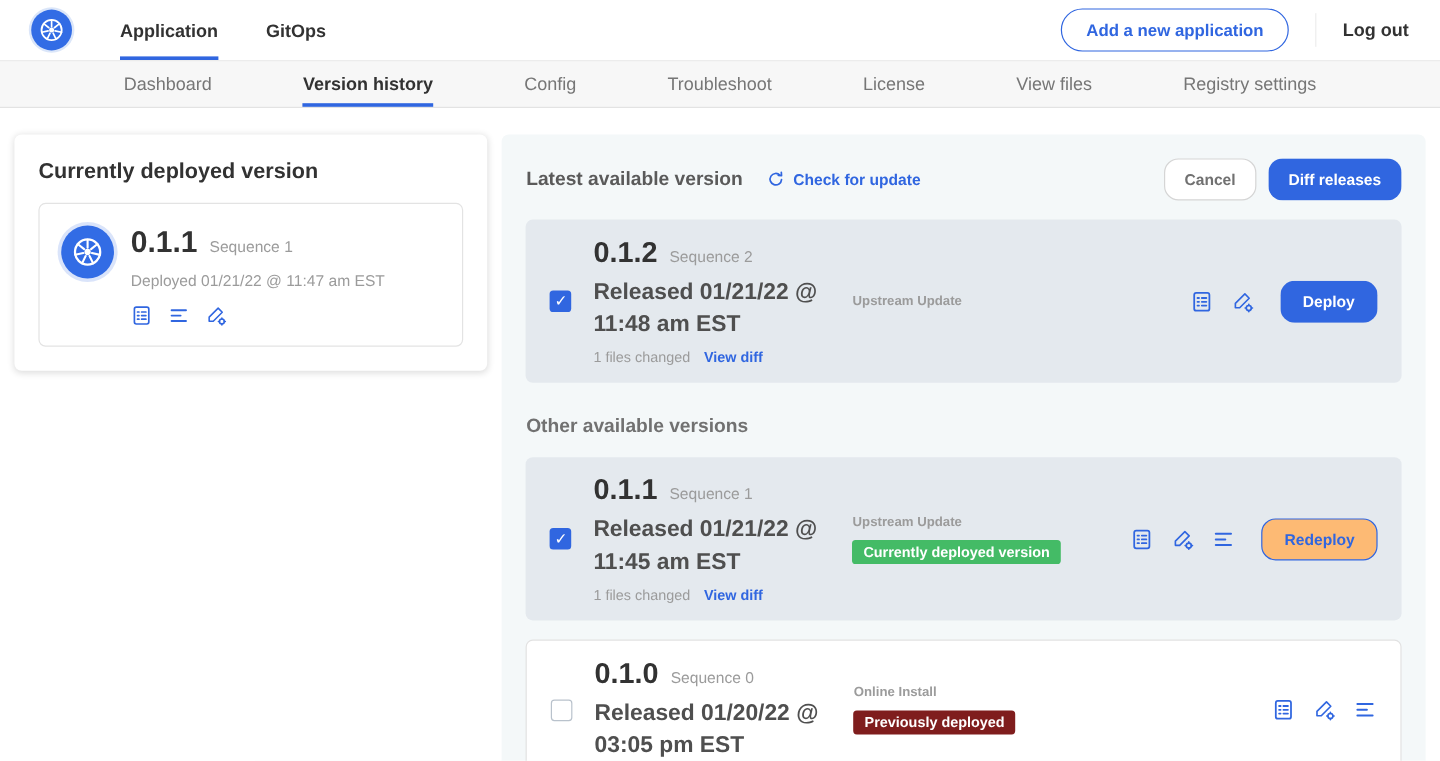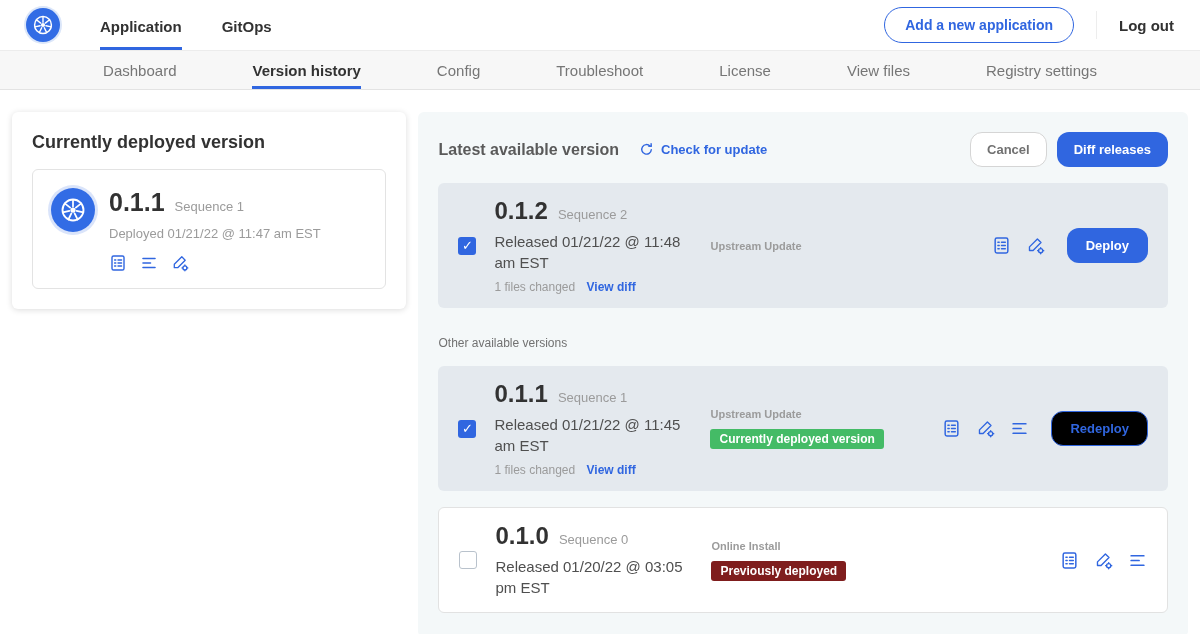--- a/index.html
+++ b/index.html
@@ -84,51 +84,51 @@
   }
   .link .link-icon { display:inline-flex; color:#3066e0; }
   .link svg { width:15px; height:15px; }
   .header-actions { margin-left:auto; display:flex; gap:10px; }
   .btn {
     font-size:13px; font-weight:bold; border-radius:12px; padding:9px 16px;
     cursor:pointer; border:1px solid transparent; font-family:inherit;
   }
   .btn.primary { background:#3066e0; color:#fff; }
   .btn.secondary { background:#fff; color:#717171; border-color:#d5d5d5; }
-  .btn.outline { background:#000000; color:#3066e0; border-color:#3066e0; }
+  .btn.outline { background:#fdba74; color:#3066e0; border-color:#3066e0; }
 
   .version-row { display:flex; align-items:center; border-radius:6px; padding:14px 20px; margin-top:16px; }
   .version-row.highlight { background:#e4e9ee; }
   .version-row.plain { background:#fff; border:1px solid #e2e2e2; }
 
   .checkbox {
     width:18px; height:18px; flex:none; border-radius:3px; margin-right:18px; cursor:pointer;
     display:flex; align-items:center; justify-content:center;
   }
   .checkbox.checked { background:#3066e0; color:#fff; font-size:13px; font-weight:bold; font-family:"DejaVu Sans",sans-serif; }
   .checkbox.unchecked { background:#fff; border:1px solid #b9c2cc; }
 
   .version-info { width:202px; }
   .version-info .version-number { font-size:24px; }
-  .released { margin-top:6px; font-size:15px; font-weight:normal; color:#4f4f4f; line-height:1.4; }
+  .released { margin-top:6px; font-size:19px; font-weight:bold; color:#4f4f4f; line-height:1.4; }
   .files-line { margin-top:7px; font-size:12px; }
   .files-changed { color:#9b9b9b; }
   .view-diff { color:#3066e0; font-weight:bold; margin-left:8px; cursor:pointer; text-decoration:none; font-size:12px; }
 
   .source-block { margin-left:14px; width:232px; display:flex; flex-direction:column; align-items:flex-start; gap:9px; }
   .source { font-size:11px; font-weight:600; color:#9b9b9b; }
   .badge { font-size:12px; font-weight:bold; color:#fff; border-radius:3px; padding:3px 9px; }
   .badge.green { background:#44bb66; }
   .badge.gray { background:#7f1d1d; }
 
   .row-actions { margin-left:auto; display:flex; align-items:center; gap:15px; }
   .row-actions .icon-btn svg { width:19px; height:19px; }
   .row-actions .btn { margin-left:7px; padding:9px 18px; }
 
-  .other-title { margin-top:28px; font-size:12px; font-weight:400; color:#717171; }
+  .other-title { margin-top:28px; font-size:16px; font-weight:700; color:#717171; }
 </style>
 </head>
 <body>
 
 <svg width="0" height="0" style="position:absolute" aria-hidden="true">
   <defs>
     <symbol id="sym-k8s" viewBox="0 0 24 24">
       <circle cx="12" cy="12" r="8.4" fill="none" stroke="currentColor" stroke-width="1.5"></circle>
       <circle cx="12" cy="12" r="2.1" fill="currentColor"></circle>
       <path fill="none" stroke="currentColor" stroke-width="1.4" stroke-linecap="round" d="M12 9.2V3.8 M14.3 10.1l4.3-3.4 M14.9 12.7l5.4 1.2 M13.3 14.7l2.4 4.9 M10.7 14.7l-2.4 4.9 M9.1 12.7l-5.3 1.2 M9.7 10.1L5.4 6.7"></path>

